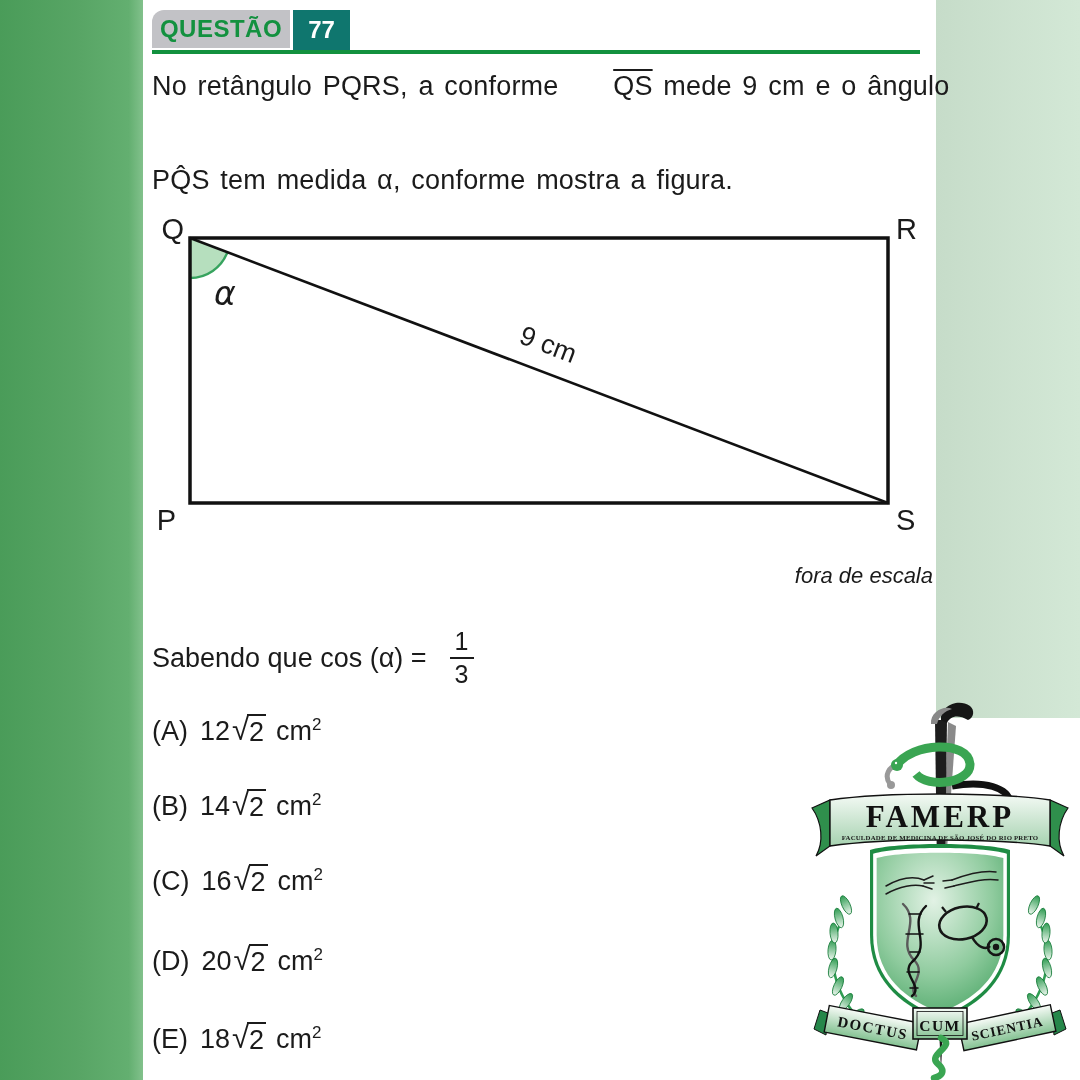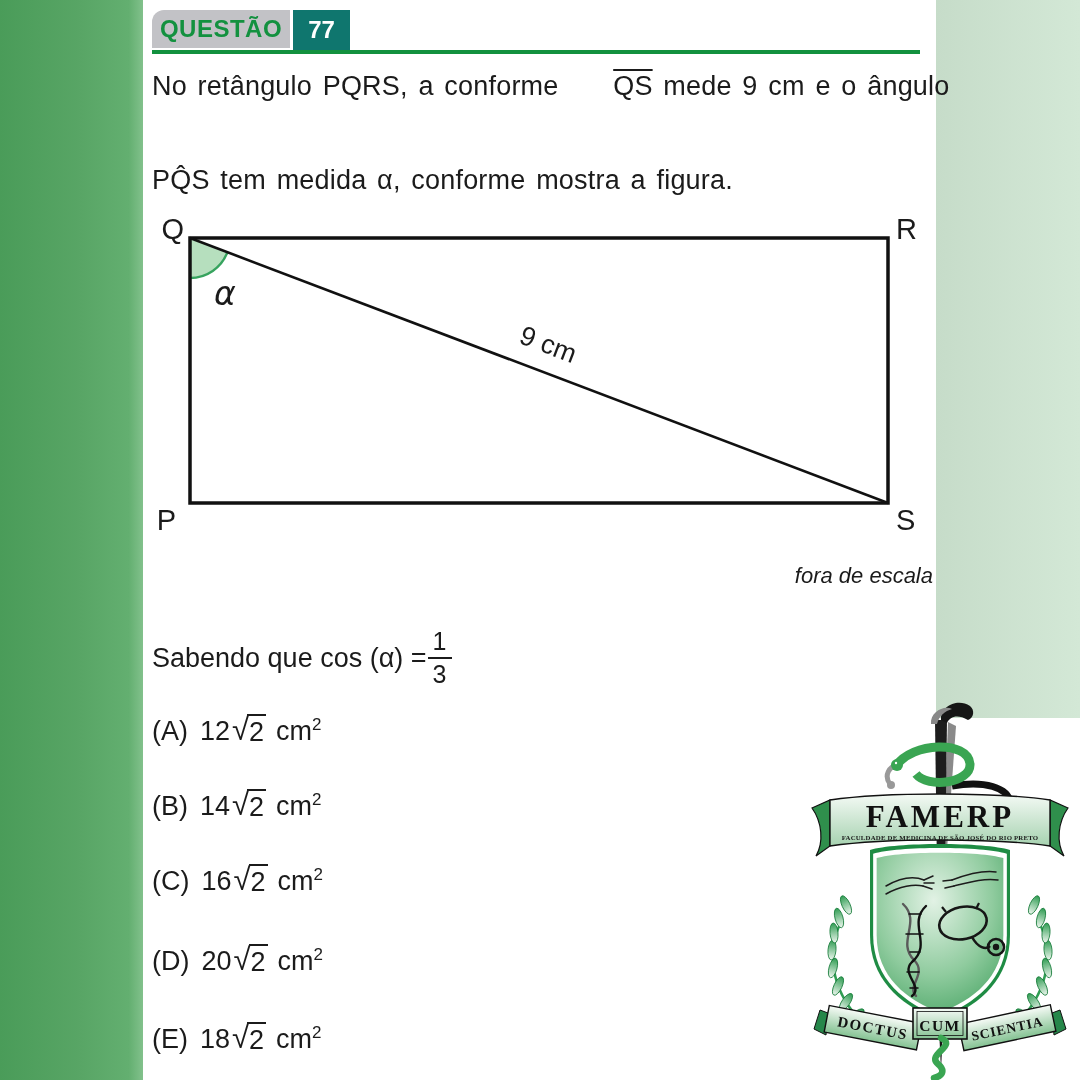--- a/index.html
+++ b/index.html
@@ -34,21 +34,21 @@
   .qline{position:absolute;left:152px;width:784px;font-size:27px;word-spacing:3px;letter-spacing:.2px;white-space:nowrap;}
   .qline1{top:71px;}
   .qline2{top:125px;margin-top:40px;}
   .ovl{text-decoration:overline;text-decoration-thickness:2px;margin-left:44px;}
   
   .fig{position:absolute;left:150px;top:195px;}
   .fora{position:absolute;top:563px;right:147px;font-style:italic;font-size:22px;}
   
   .statement{
     position:absolute;left:152px;top:612px;height:92px;
-    display:flex;align-items:center;gap:1px;font-size:27px;white-space:nowrap;
+    display:flex;align-items:center;gap:23px;font-size:27px;white-space:nowrap;
   }
   .frac{display:inline-flex;flex-direction:column;align-items:center;font-size:25px;line-height:1.1;min-width:24px;}
   .frac-bar{align-self:stretch;height:0;border-top:2.5px solid #1b1b1b;margin:2px 0;}
   
   .option{position:absolute;left:152px;display:flex;align-items:baseline;font-size:27px;}
   .opt-label{margin-right:12px;}
   .sqrt{display:inline-flex;align-items:flex-start;margin:0 2px;}
   .sqrt-sign{font-size:31px;line-height:1.05;margin-right:-2px;}
   .radicand{border-top:2.6px solid #1b1b1b;line-height:1.2;padding:0 2px;}
   .opt-unit{margin-left:8px;}

